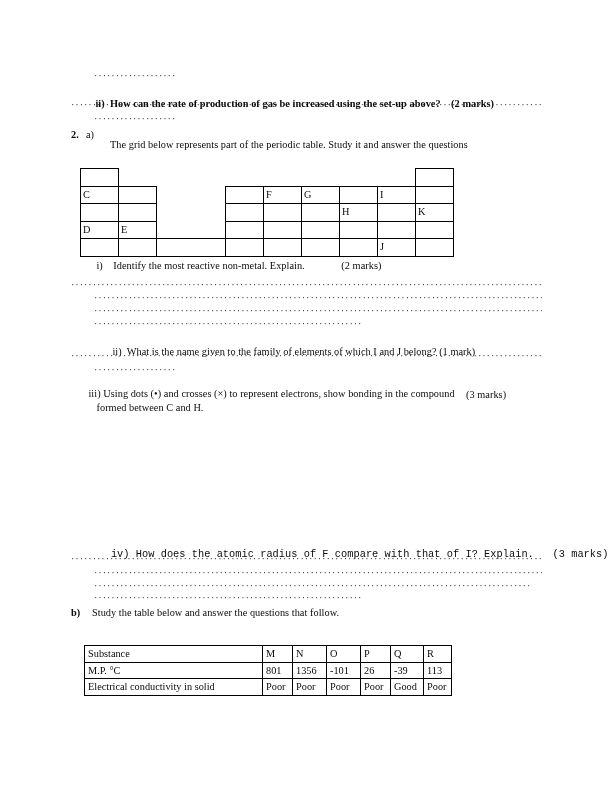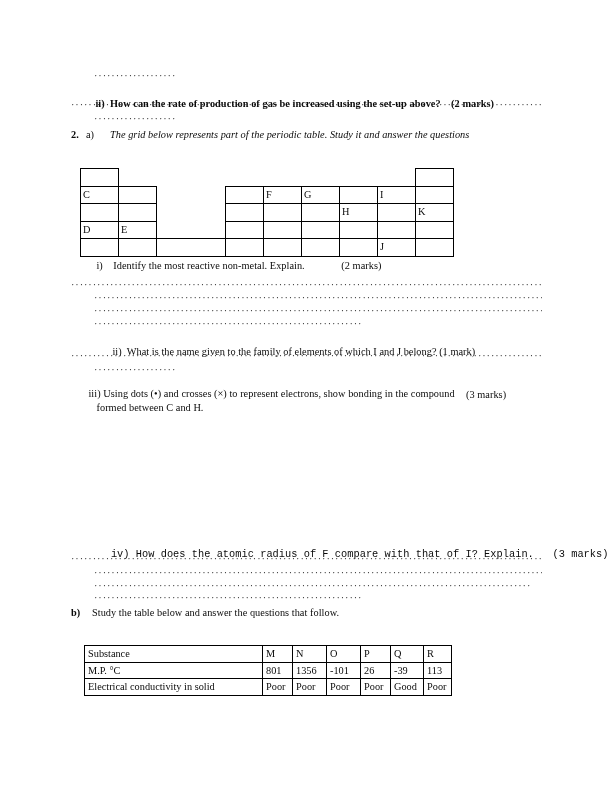--- a/index.html
+++ b/index.html
@@ -101,21 +101,21 @@
 
   <div class="q-line abs" style="left:85px; top:84px;font-weight:bold;">
     <span>ii)</span><span>&nbsp; </span><span>How can the rate of production of gas be increased using the set-up above?</span><span>&nbsp;&nbsp;&nbsp; </span><span>(2 marks)</span>
   </div>
 
   <div class="dots abs" style="left:71px; top:99px; width:471px;">··········································································································································································································</div>
   <div class="dots abs" style="left:94px; top:113px; width:82px;">········································</div>
 
   <div class="q-line abs bold" style="left:71px; top:128px;">2.</div>
   <div class="q-line abs" style="left:86px; top:128px;">a)</div>
-  <div class="q-line abs" style="left:110px; top:128px;font-style:italic;">The grid below represents part of the periodic table. Study it and answer the questions</div>
+  <div class="q-line abs" style="left:110px; top:138px;">The grid below represents part of the periodic table. Study it and answer the questions</div>
 
   <div id="periodic-grid">
     <table>
       <colgroup>
         <col style="width:38px">
           <col style="width:38px">
           <col style="width:69px">
         <col style="width:38px">
           <col style="width:38px">
           <col style="width:38px">

